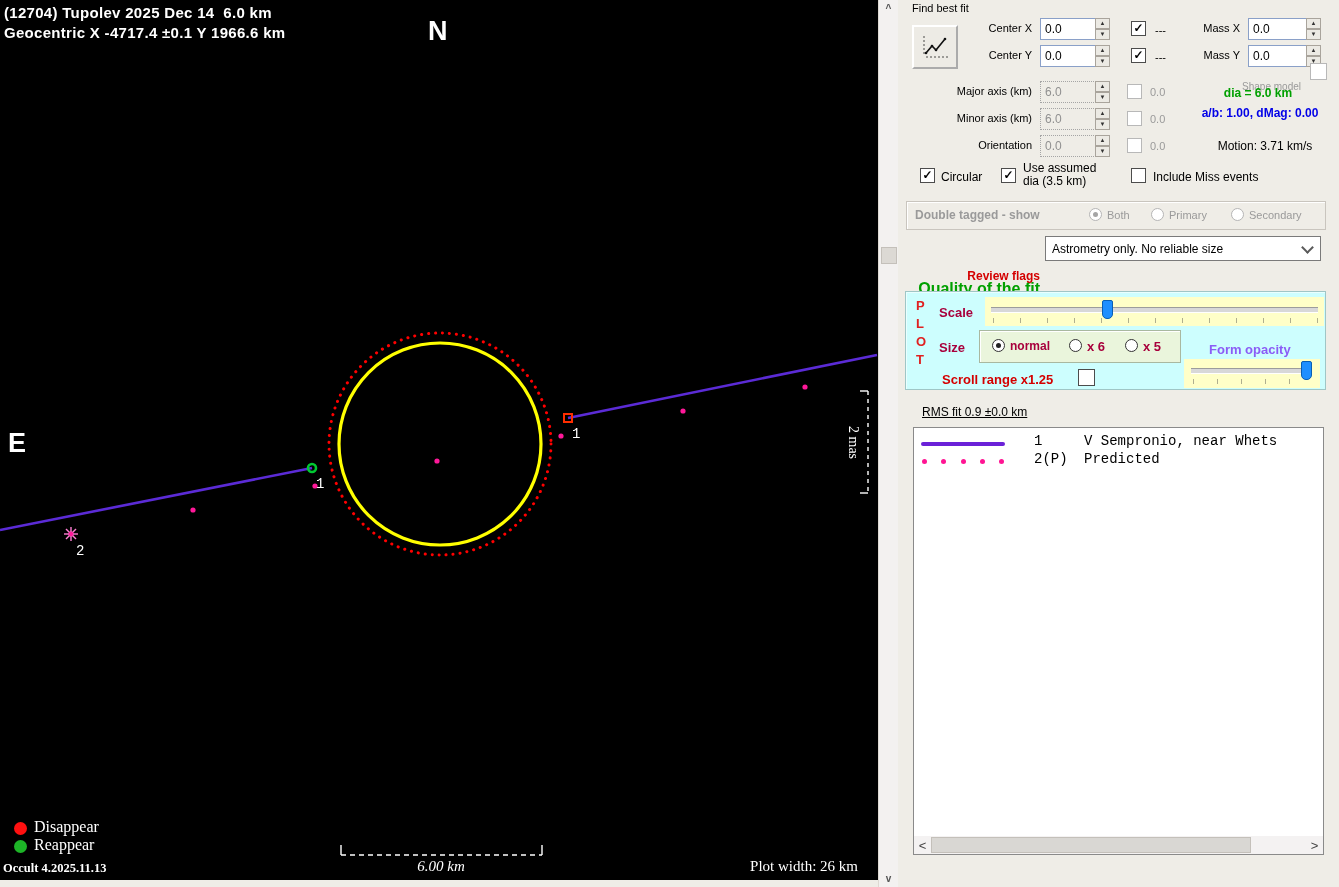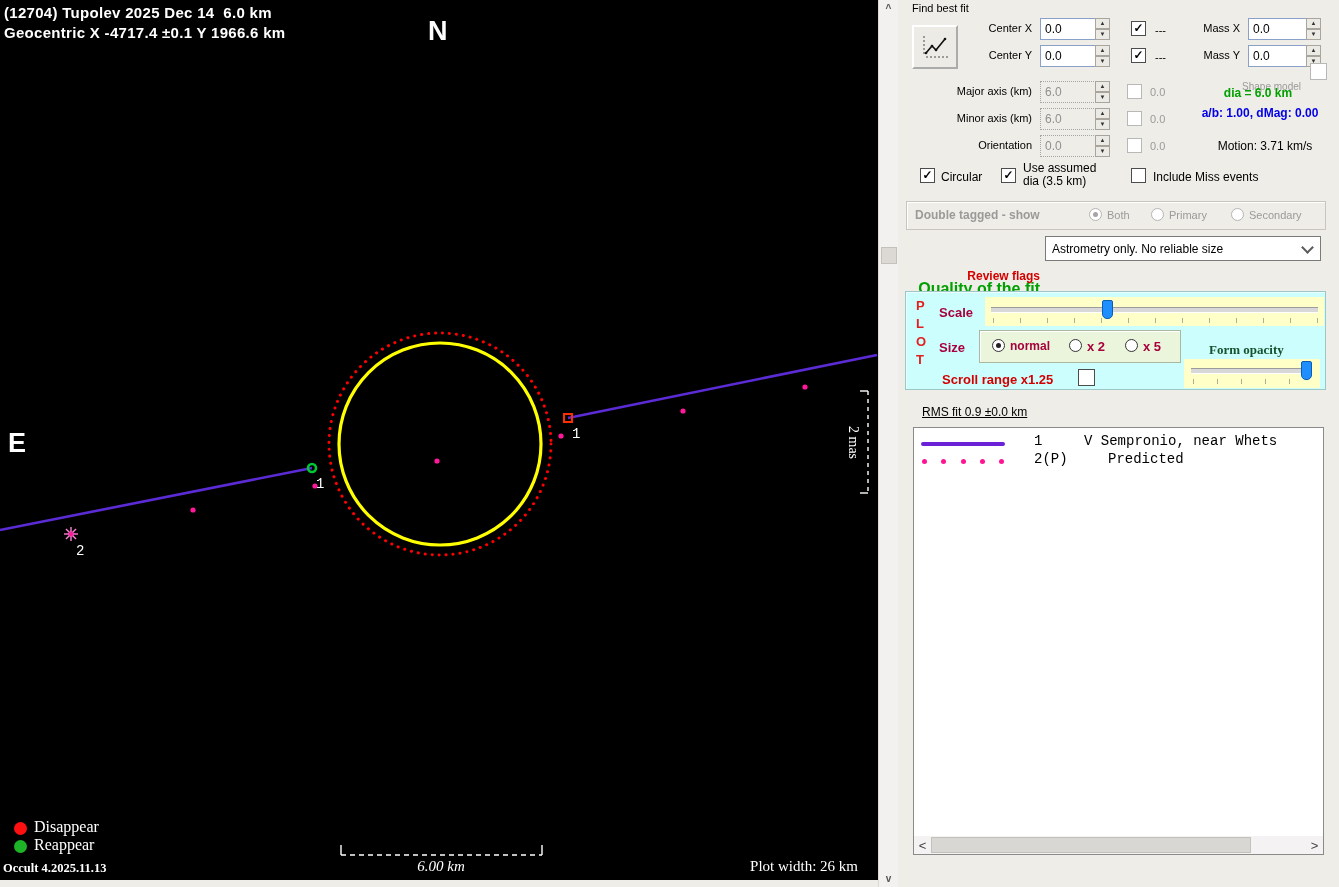--- a/index.html
+++ b/index.html
@@ -51,21 +51,21 @@
   .slider{position:absolute;background:#FFFFC8;}
   .groove{position:absolute;height:4px;background:#D8D8D8;border-top:1px solid #9C9C9C;border-bottom:1px solid #fff;}
   .ticks{position:absolute;height:5px;background:repeating-linear-gradient(90deg,#AFAF8F 0 1px,transparent 1px 27px);}
   .thumb{position:absolute;width:11px;height:19px;background:#1F8FFF;border:1px solid #0A5FB4;
          border-radius:2px 2px 5px 5px;box-sizing:border-box;}
   .plotletter{position:absolute;left:10px;color:#E02020;font-weight:bold;font-size:13px;}
   .maroon{color:#A8003C;}
   .red{color:#D40000;}
   .green{color:#00A000;}
   .blue{color:#0000E8;}
-  .magenta{color:#14532d;font-family:Liberation Serif, serif;}
+  .magenta{color:#8b5cf6;}
   #sizegroup{position:absolute;left:73px;top:38px;width:202px;height:33px;background:#EAF5DC;
              border:1px solid #A9B8A0;box-shadow:inset 1px 1px 0 #fff;box-sizing:border-box;}
   
   #listbox{position:absolute;left:15px;top:427px;width:411px;height:428px;background:#fff;
            border:1px solid #8A8A8A;box-sizing:border-box;overflow:hidden;}
   .fitrow-t{position:absolute;font-family:"Liberation Mono","DejaVu Sans Mono",monospace;font-size:14px;white-space:pre;}
   .sw-line{position:absolute;left:7px;width:84px;height:4px;background:#6B21D8;border-radius:2px;}
   .sw-dot{position:absolute;width:5px;height:5px;border-radius:50%;background:#FF1493;}
   #hscroll{position:absolute;left:0px;top:408px;width:409px;height:18px;background:#F4F2F2;}
   .hbtn{position:absolute;top:0;width:17px;height:18px;display:flex;align-items:center;justify-content:center;
@@ -260,21 +260,21 @@
         <div class="groove" style="left:6px;top:10px;width:327px;"></div>
         <div class="ticks" style="left:8px;top:21px;width:325px;"></div>
         <div class="thumb" style="left:117px;top:3px;"></div>
       </div>
 
       <div class="lbl b maroon" style="left:33px;top:48px;font-size:13px;">Size</div>
       <div id="sizegroup">
         <div class="radio sel" style="left:12px;top:8px;border-color:#333;"></div>
         <div class="lbl b maroon" style="left:30px;top:8px;font-size:12px;">normal</div>
         <div class="radio" style="left:89px;top:8px;border-color:#333;"></div>
-        <div class="lbl b maroon" style="left:107px;top:8px;font-size:13px;">x 2</div>
+        <div class="lbl b maroon" style="left:107px;top:8px;font-size:13px;">x 6</div>
         <div class="radio" style="left:145px;top:8px;border-color:#333;"></div>
         <div class="lbl b maroon" style="left:163px;top:8px;font-size:13px;">x 5</div>
       </div>
 
       <div class="lbl b magenta" style="left:303px;top:50px;font-size:13px;">Form opacity</div>
       <div class="slider" style="left:278px;top:67px;width:136px;height:29px;">
         <div class="groove" style="left:7px;top:9px;width:120px;"></div>
         <div class="ticks" style="left:9px;top:20px;width:118px;background:repeating-linear-gradient(90deg,#AFAF8F 0 1px,transparent 1px 24px);"></div>
         <div class="thumb" style="left:117px;top:2px;"></div>
       </div>
@@ -291,21 +291,21 @@
         <div class="fitrow-t" style="left:120px;top:5px;">1</div>
         <div class="fitrow-t" style="left:170px;top:5px;">V Sempronio, near Whets</div>
       </div>
       <div>
         <div class="sw-dot" style="left:8px;top:31px;"></div>
         <div class="sw-dot" style="left:27px;top:31px;"></div>
         <div class="sw-dot" style="left:47px;top:31px;"></div>
         <div class="sw-dot" style="left:66px;top:31px;"></div>
         <div class="sw-dot" style="left:85px;top:31px;"></div>
         <div class="fitrow-t" style="left:120px;top:23px;">2(P)</div>
-        <div class="fitrow-t" style="left:170px;top:23px;margin-left:24px;">Predicted</div>
+        <div class="fitrow-t" style="left:170px;top:23px;">Predicted</div>
       </div>
       <div id="hscroll">
         <div class="hbtn" style="left:0;">&lt;</div>
         <div class="sthumb" style="left:17px;top:1px;width:320px;height:16px;background:#D9D7D3;"></div>
         <div class="hbtn" style="right:0;">&gt;</div>
       </div>
     </div>
 
   </div>
 </div>

